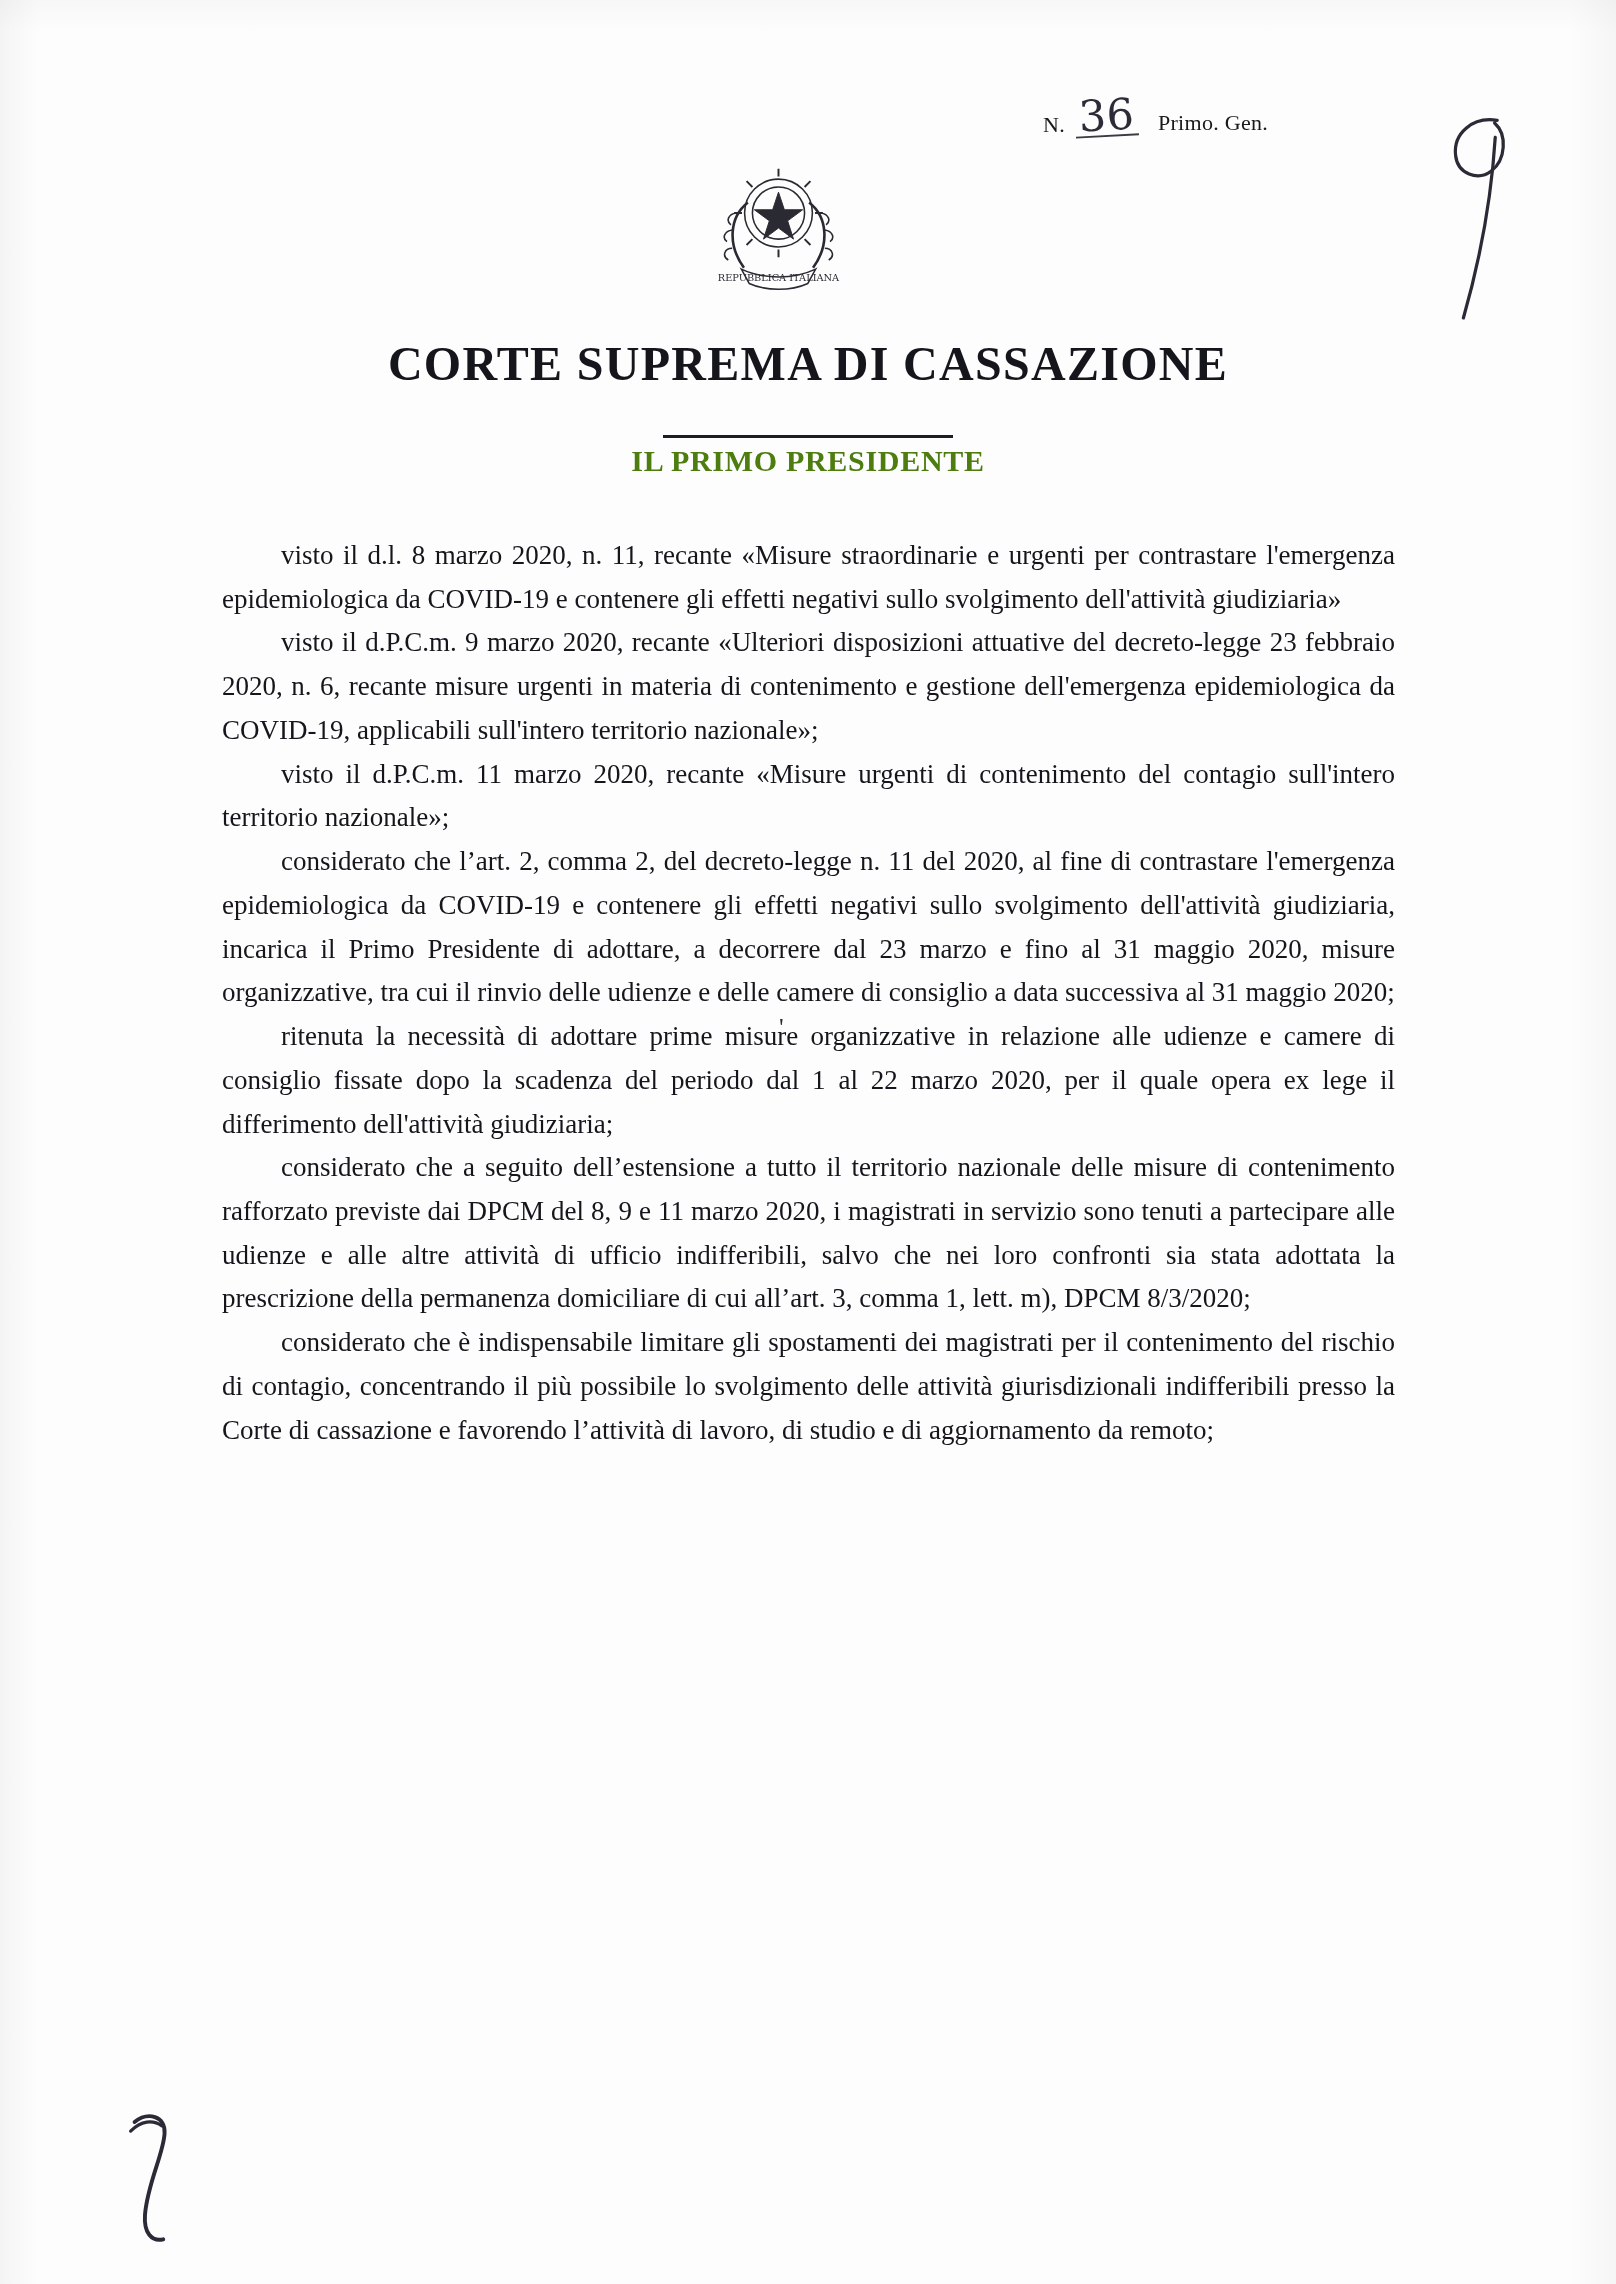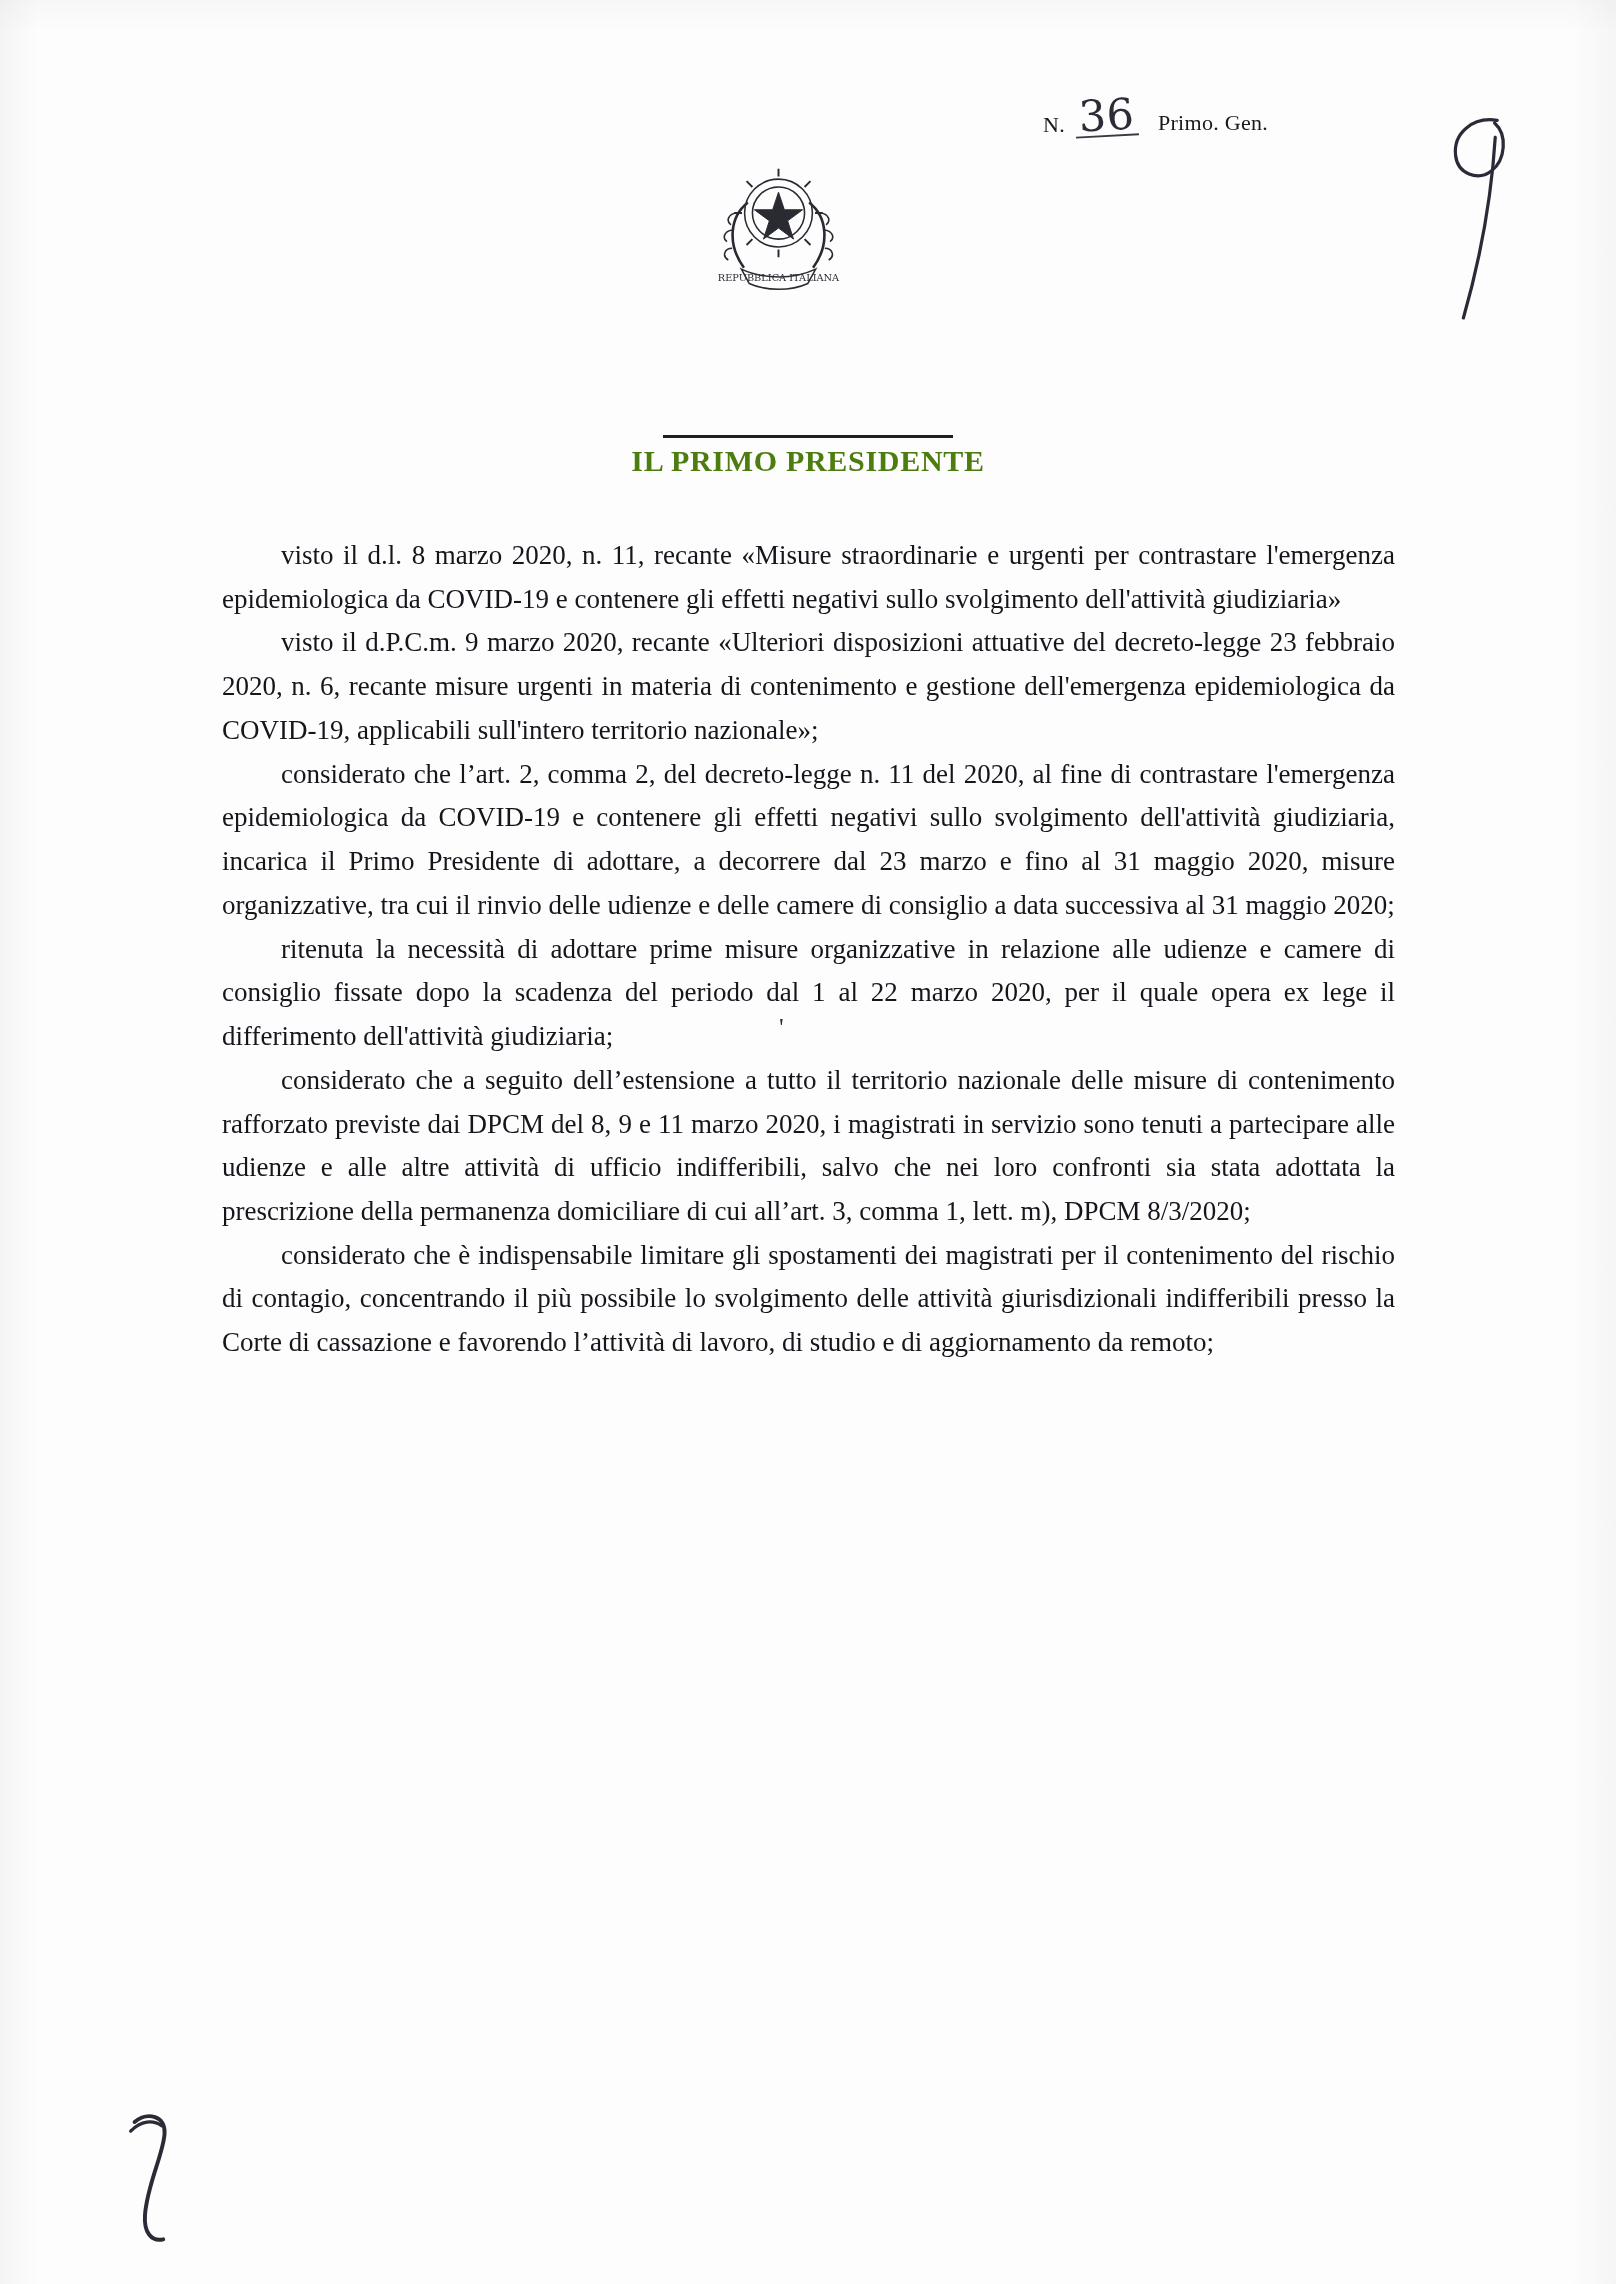--- a/index.html
+++ b/index.html
@@ -173,31 +173,33 @@
       <path d="M40 112 c-12 2 -16 12 -8 18 M34 138 c-12 2 -16 12 -8 18 M34 166 c-12 0 -16 12 -6 18"></path>
 
       <path d="M152 96 C180 118 184 160 158 196" stroke-width="4"></path>
       <path d="M170 112 c12 2 16 12 8 18 M176 138 c12 2 16 12 8 18 M176 166 c12 0 16 12 6 18"></path>
 
       <path d="M48 198 C82 214 128 214 162 198 L150 220 C124 232 86 232 60 220 Z" fill="#ffffff" stroke="#2a2a33" stroke-width="2.4"></path>
     </g>
     <text x="105" y="216" font-family="DejaVu Serif, serif" font-size="15" text-anchor="middle" fill="#2a2a33">REPUBBLICA ITALIANA</text>
   </svg>
 
+  <div class="title">CORTE SUPREMA DI CASSAZIONE</div>
 
   <div class="subtitle-wrap">
     <div class="subtitle">
       <span class="rule"></span>
       <span>IL PRIMO PRESIDENTE</span>
     </div>
   </div>
 
   <div class="body-text">
     <p>visto il d.l. 8 marzo 2020, n. 11, recante «Misure straordinarie e urgenti per contrastare l'emergenza epidemiologica da COVID-19 e contenere gli effetti negativi sullo svolgimento dell'attività giudiziaria»</p>
     <p>visto il d.P.C.m. 9 marzo 2020, recante «Ulteriori disposizioni attuative del decreto-legge 23 febbraio 2020, n. 6, recante misure urgenti in materia di contenimento e gestione dell'emergenza epidemiologica da COVID-19, applicabili sull'intero territorio nazionale»;</p>
+    <p>visto il d.P.C.m. 11 marzo 2020, recante «Misure urgenti di contenimento del contagio sull'intero territorio nazionale»;</p>
     <p>considerato che l’art. 2, comma 2, del decreto-legge n. 11 del 2020, al fine di contrastare l'emergenza epidemiologica da COVID-19 e contenere gli effetti negativi sullo svolgimento dell'attività giudiziaria, incarica il Primo Presidente di adottare, a decorrere dal 23 marzo e fino al 31 maggio 2020, misure organizzative, tra cui il rinvio delle udienze e delle camere di consiglio a data successiva al 31 maggio 2020;</p>
     <p>ritenuta la necessità di adottare prime misure organizzative in relazione alle udienze e camere di consiglio fissate dopo la scadenza del periodo dal 1 al 22 marzo 2020, per il quale opera ex lege il differimento dell'attività giudiziaria;</p>
     <p>considerato che a seguito dell’estensione a tutto il territorio nazionale delle misure di contenimento rafforzato previste dai DPCM del 8, 9 e 11 marzo 2020, i magistrati in servizio sono tenuti a partecipare alle udienze e alle altre attività di ufficio indifferibili, salvo che nei loro confronti sia stata adottata la prescrizione della permanenza domiciliare di cui all’art. 3, comma 1, lett. m), DPCM 8/3/2020;</p>
     <p>considerato che è indispensabile limitare gli spostamenti dei magistrati per il contenimento del rischio di contagio, concentrando il più possibile lo svolgimento delle attività giurisdizionali indifferibili presso la Corte di cassazione e favorendo l’attività di lavoro, di studio e di aggiornamento da remoto;</p>
   </div>
 
   <div class="stray-mark">'</div>
 
   <svg class="flourish-bottom" viewBox="0 0 150 230">
     <path d="M36 26 C56 10 84 16 82 44 C80 76 56 120 52 168 C50 196 62 210 80 206" fill="none" stroke="currentColor" stroke-width="6" stroke-linecap="round"></path>

